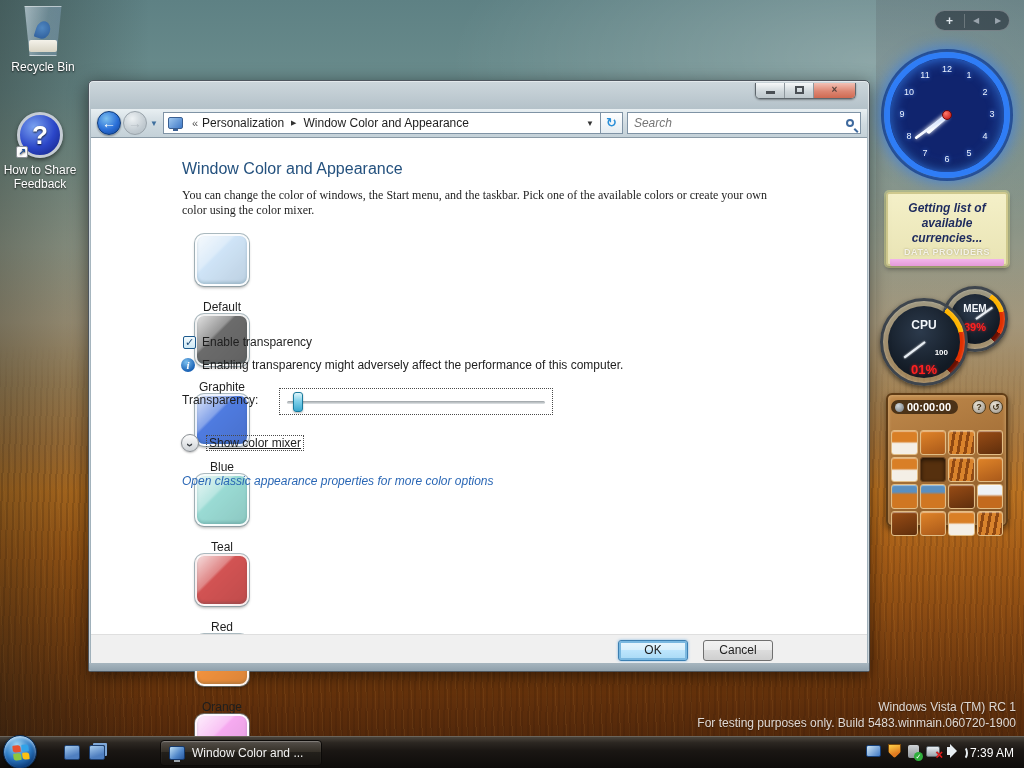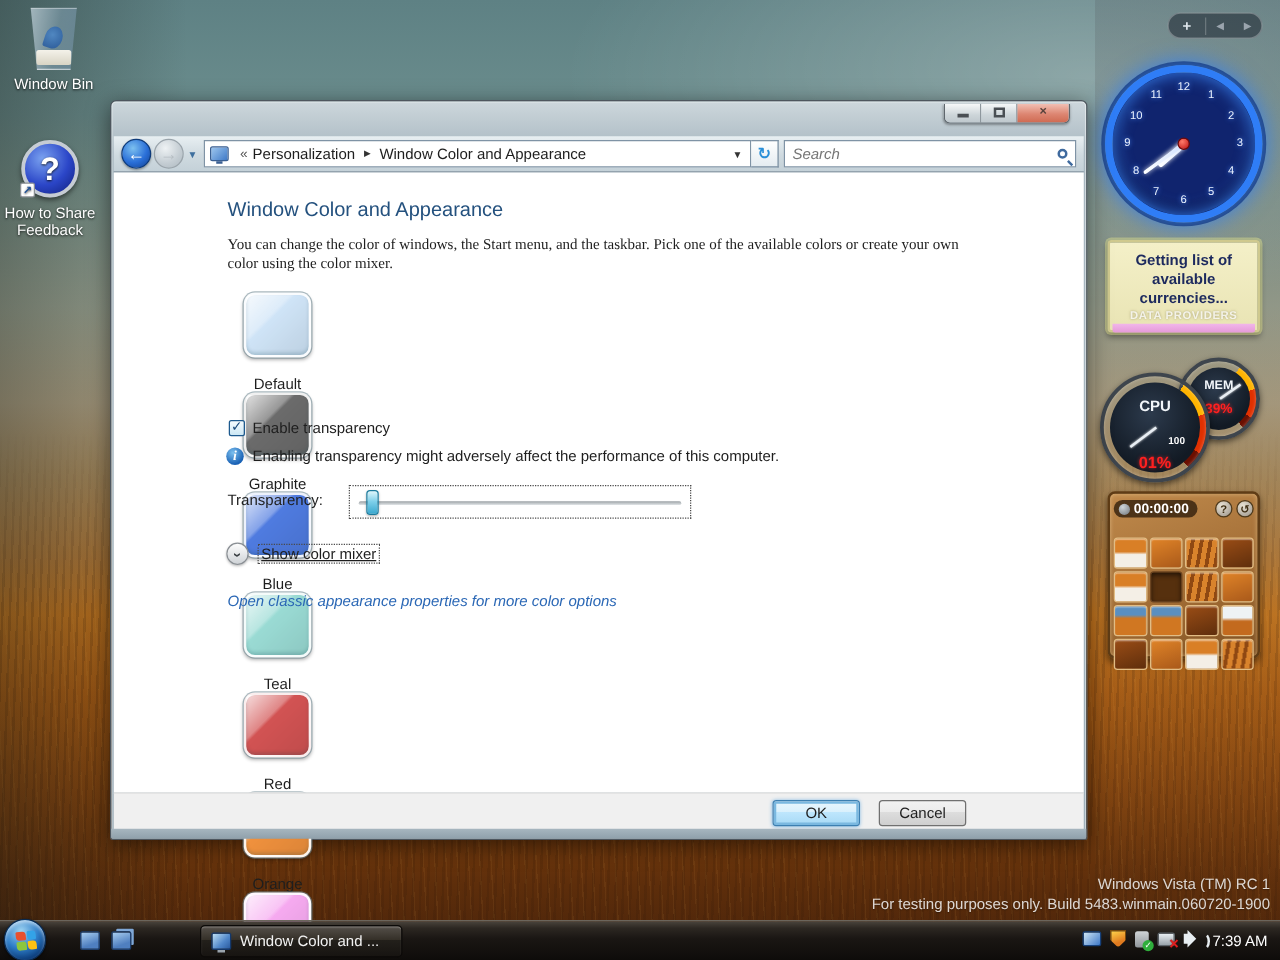--- a/index.html
+++ b/index.html
@@ -61,21 +61,21 @@
   .hand.hour { width:5px; height:27px; margin-left:-2.5px; transform:rotate(229.5deg); }
   .hand.minute { width:3px; height:40px; margin-left:-1.5px; transform:rotate(234deg); }
   .clock-pin { position:absolute; left:50%; top:50%; width:10px; height:10px; margin:-5px 0 0 -5px;
     background:radial-gradient(circle at 35% 30%, #ff7a6a, #c01010); border-radius:50%; border:1px solid #6e0808; }
 
   
   .gadget-currency { position:absolute; right:16px; top:192px; width:122px; height:74px;
     background:linear-gradient(#f4f0c8,#e9e4b4); border:2px solid #cfc98e; border-radius:3px;
     box-shadow:0 0 0 2px rgba(255,255,150,.35), 0 3px 5px rgba(0,0,0,.4); z-index:3;
     display:flex; flex-direction:column; align-items:center; padding-top:7px; }
-  .currency-text { color:#1d2a5e; font-weight:bold; font-size:12px; text-align:center; line-height:15px; width:104px; }
+  .currency-text { color:#1d2a5e; font-weight:bold; font-size:12px; text-align:center; line-height:15px; width:104px;font-style:italic; }
   .currency-footer { margin-top:1px; color:rgba(255,255,255,.8); font-size:9px; font-weight:bold;
     letter-spacing:.5px; text-shadow:0 0 2px rgba(120,110,60,.6); }
   .currency-strip { position:absolute; left:2px; right:2px; bottom:-2px; height:7px;
     background:linear-gradient(#f2b6ea,#e49ad8); border-radius:0 0 2px 2px; }
 
   
   .gadget-cpu { position:absolute; right:12px; top:286px; width:132px; height:100px; z-index:3; }
   .gauge { position:absolute; border-radius:50%;
     background:conic-gradient(from 20deg, rgba(0,0,0,0) 0 14deg, #ffb400 14deg 55deg, #e03000 55deg 100deg, #6b0f00 100deg 120deg, rgba(0,0,0,0) 120deg);
     border:3px solid #3e454d; box-shadow:0 2px 5px rgba(0,0,0,.55), inset 0 0 3px rgba(255,255,255,.35); }
@@ -247,21 +247,21 @@
 </head>
 <body>
 
 <div id="desktop">
 
   <div class="desk-icon" style="left:0;top:6px;">
     <div class="bin-body">
       <div class="bin-swirl"></div>
       <div class="bin-paper"></div>
     </div>
-    <div>Window Bin</div>
+    <div>Recycle Bin</div>
   </div>
 
   <div class="desk-icon" style="left:-3px;top:112px;">
     <div class="fb-circle">?
       <div class="fb-shortcut">↗</div>
     </div>
     <div>How to Share Feedback</div>
   </div>
 
   <div class="side-strip"></div>

